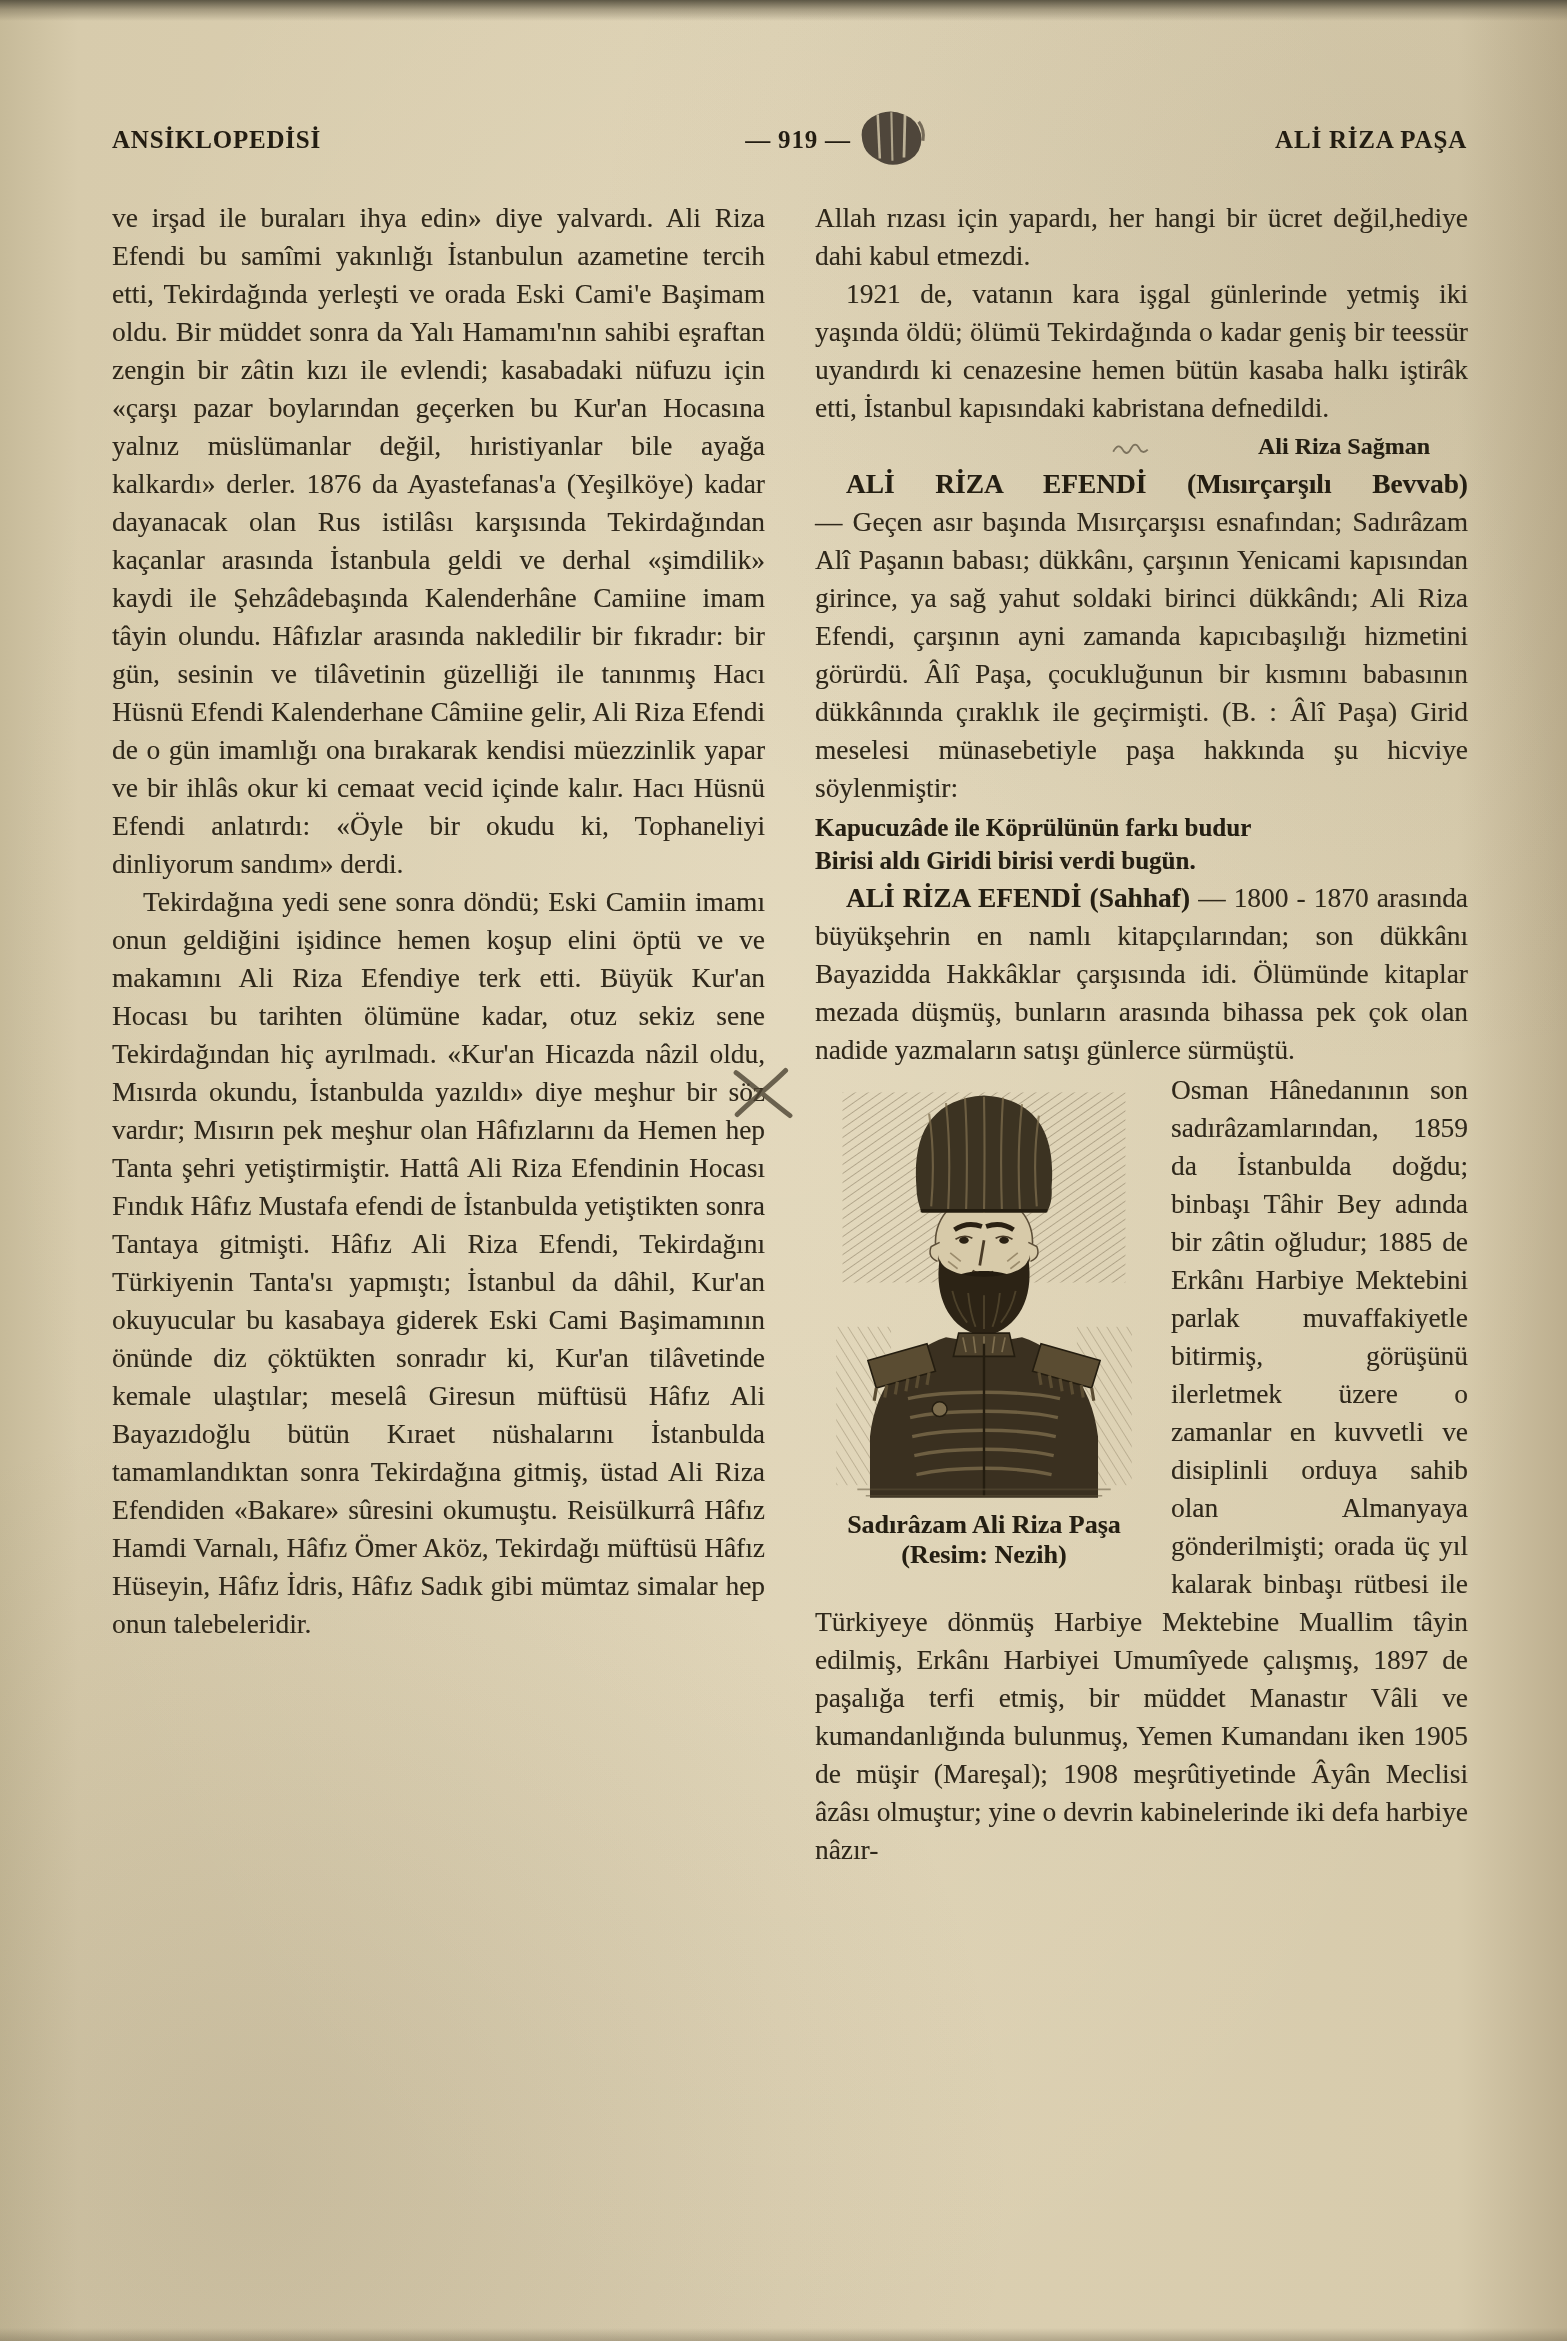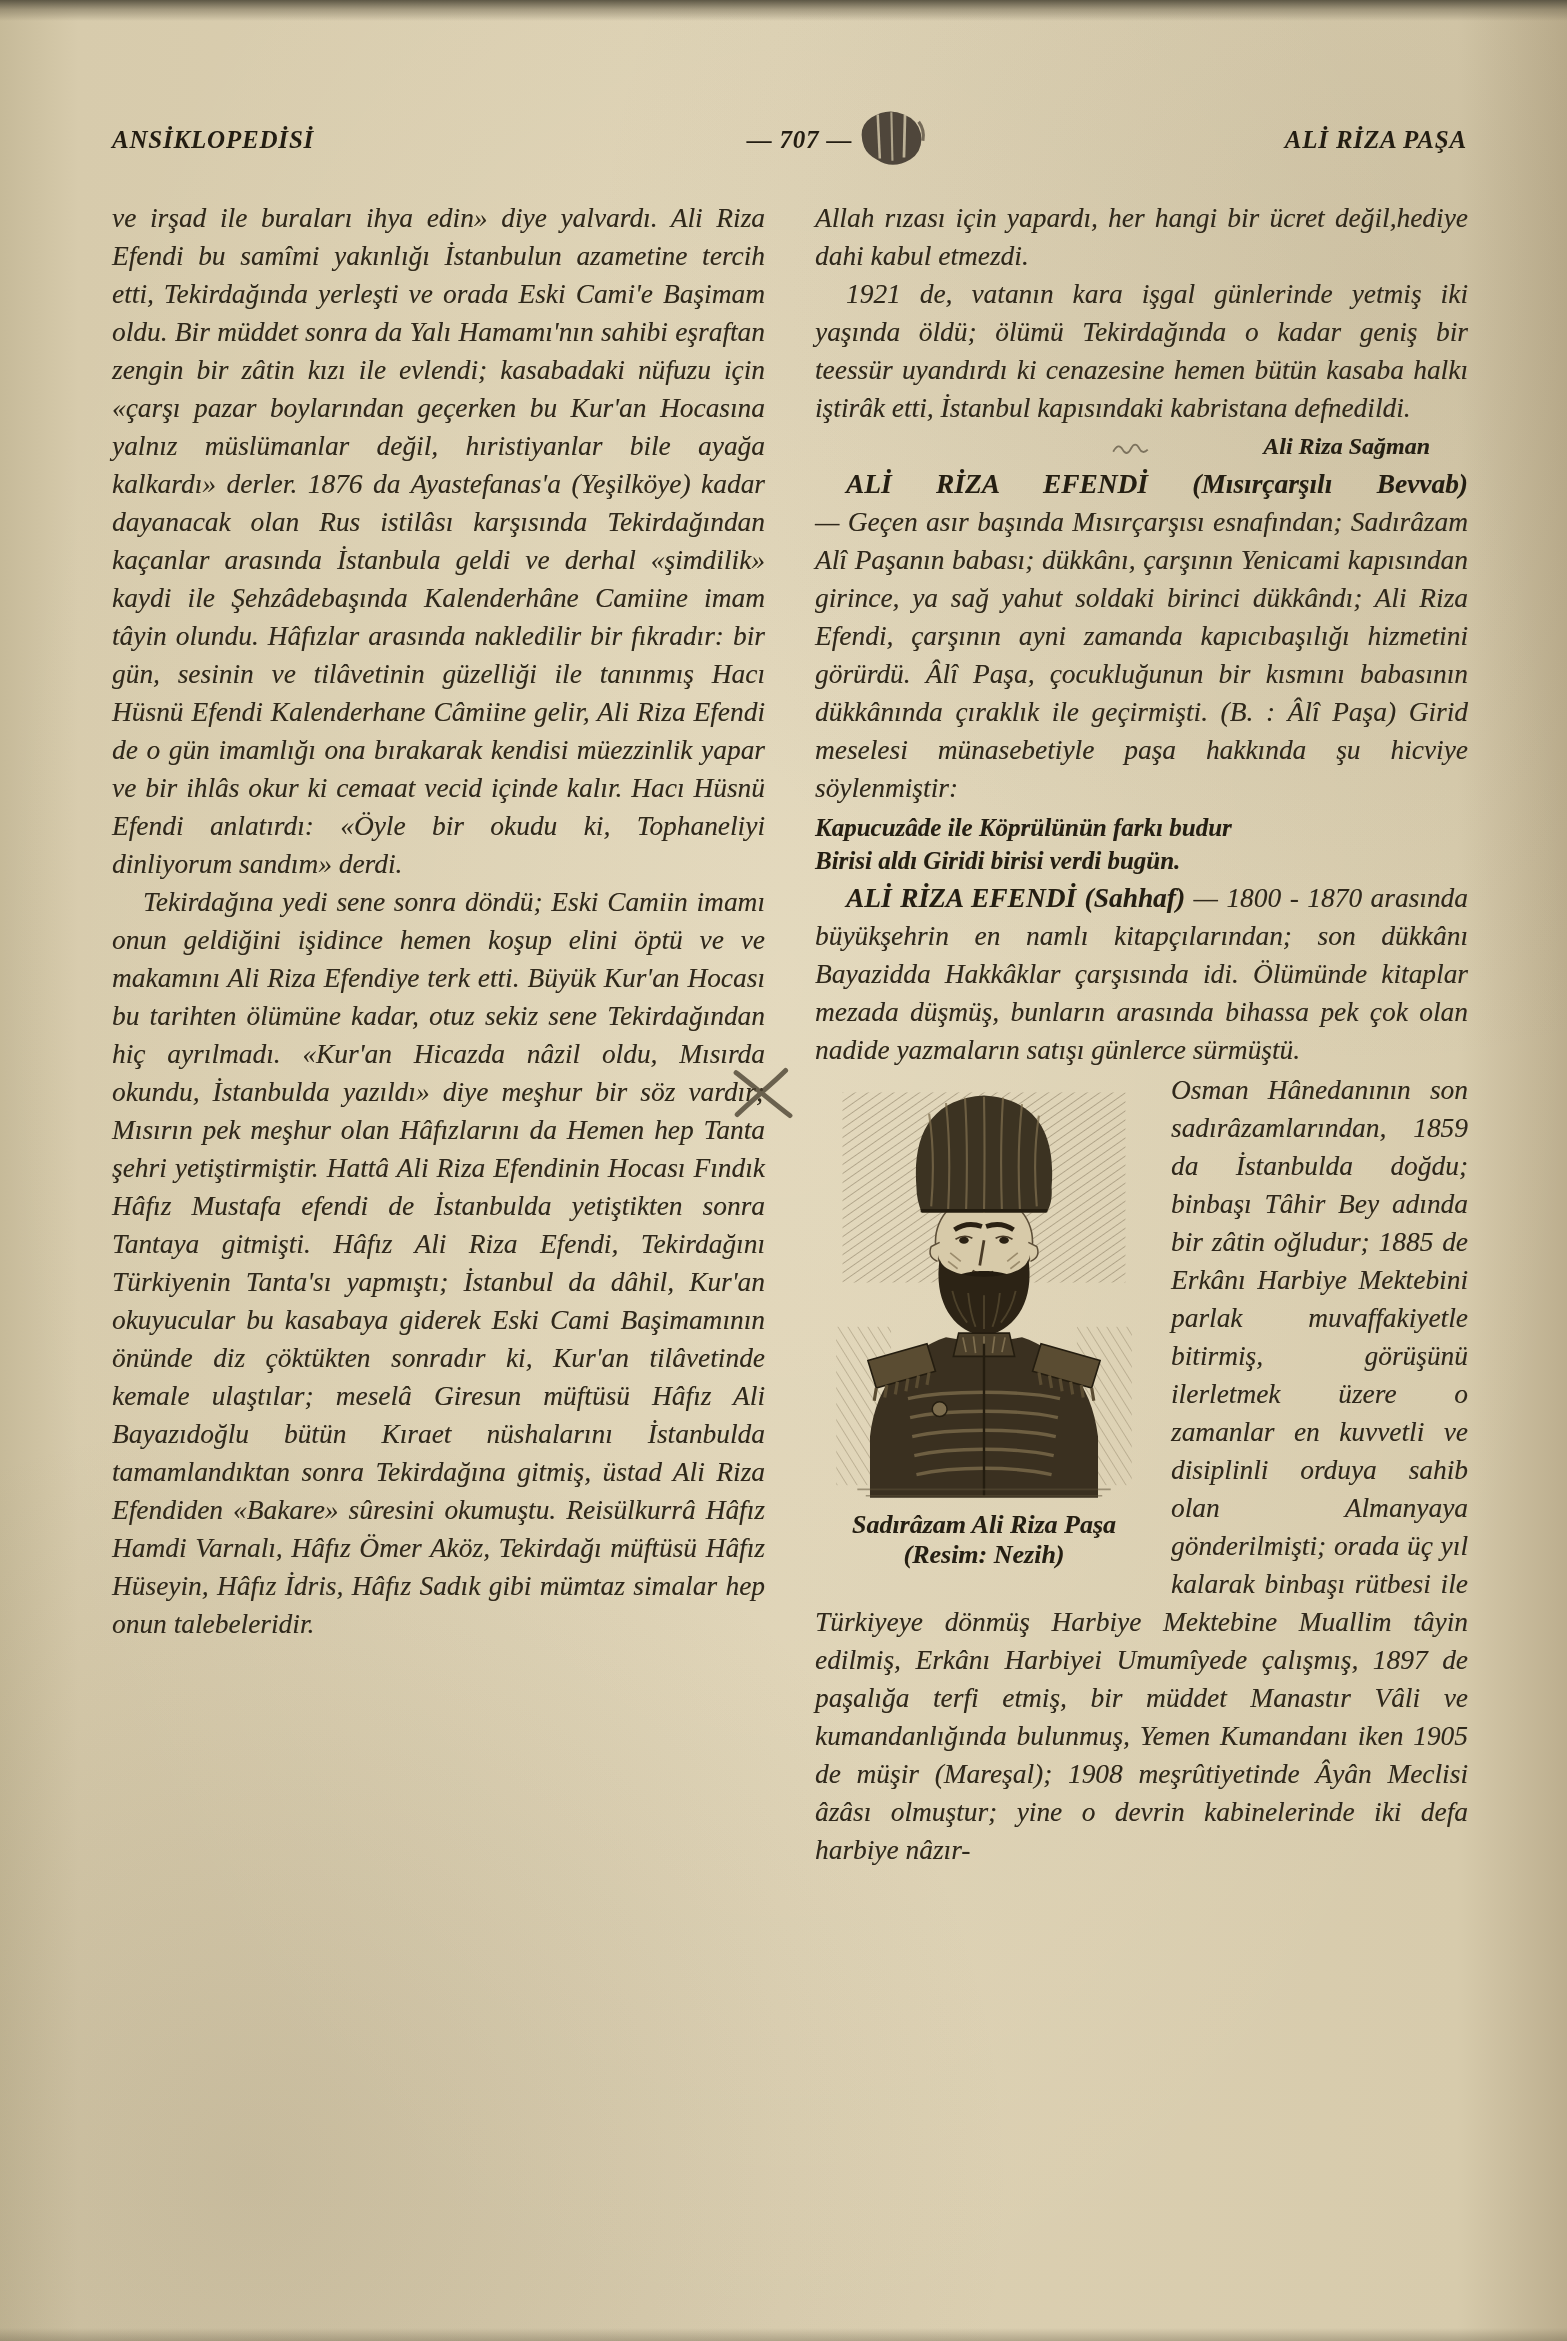--- a/index.html
+++ b/index.html
@@ -8,21 +8,20 @@
     width:1567px;height:2342px;
     font-family:"Liberation Serif","DejaVu Serif",serif;
     color:#2f281b;
     background-image:
       radial-gradient(circle at 16% 93%, rgba(110,96,68,.16), transparent 30%),
       radial-gradient(circle at 88% 12%, rgba(110,96,68,.10), transparent 32%),
       radial-gradient(ellipse at 50% 42%, rgba(255,250,232,.22), transparent 72%),
       linear-gradient(90deg,#c6ba99 0%,#d7cbac 5%,#dcd0b2 50%,#d7cbac 93%,#bcae8e 100%);
     background-color:#d8ccad;
     overflow:hidden;
-    font-style:italic;
   }
   .top-edge{
     position:absolute;top:0;left:0;width:100%;height:21px;
     background:linear-gradient(#5d5745 0%,rgba(120,111,88,.55) 45%,rgba(120,111,88,0) 100%);
     pointer-events:none;
   }
   .bottom-edge{
     position:absolute;bottom:0;left:0;width:100%;height:13.7px;
     background:linear-gradient(0deg,rgba(90,80,58,.35),rgba(90,80,58,0));
     pointer-events:none;
@@ -67,21 +66,21 @@
 </style>
 </head>
 <body>
 
 <div class="page">
   <div class="top-edge"></div>
   <div class="bottom-edge"></div>
 
   <header>
     <span>ANSİKLOPEDİSİ</span>
-    <span>— 707 —</span>
+    <span>— 919 —</span>
     <span>ALİ RİZA PAŞA</span>
   </header>
 
   <svg class="smudge" viewBox="0 0 85 60">
     <path d="M14,40 q-7,-19 7,-28 q15,-10 31,-3 q13,5 16,18 q3,16 -10,25 q-17,10 -32,0 q-9,-5 -12,-12 z" fill="#3b332a" opacity="0.88"></path>
     <path d="M27,9 l2,42" stroke="#d8ccad" stroke-width="2.4" opacity="0.8"></path>
     <path d="M40,7 l1,46" stroke="#d8ccad" stroke-width="2" opacity="0.7"></path>
     <path d="M53,9 l-1,41" stroke="#d8ccad" stroke-width="2.6" opacity="0.8"></path>
     <path d="M66,16 q6,8 4,18" stroke="#4a4033" stroke-width="3" fill="none" opacity="0.7"></path>
   </svg>

